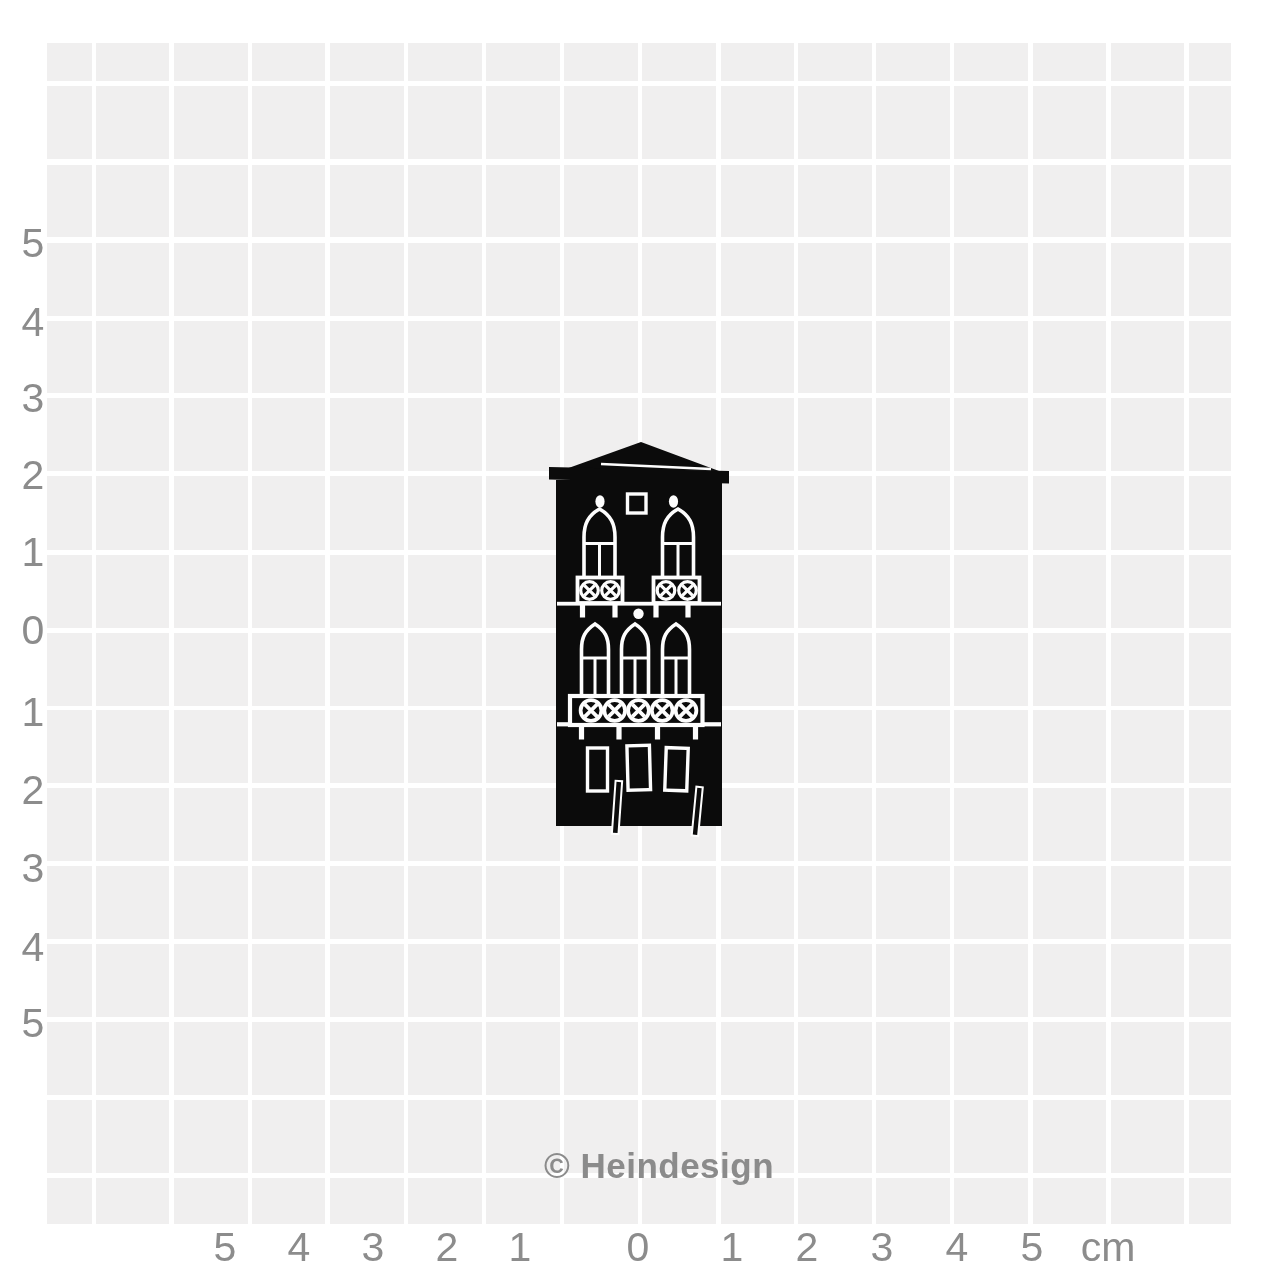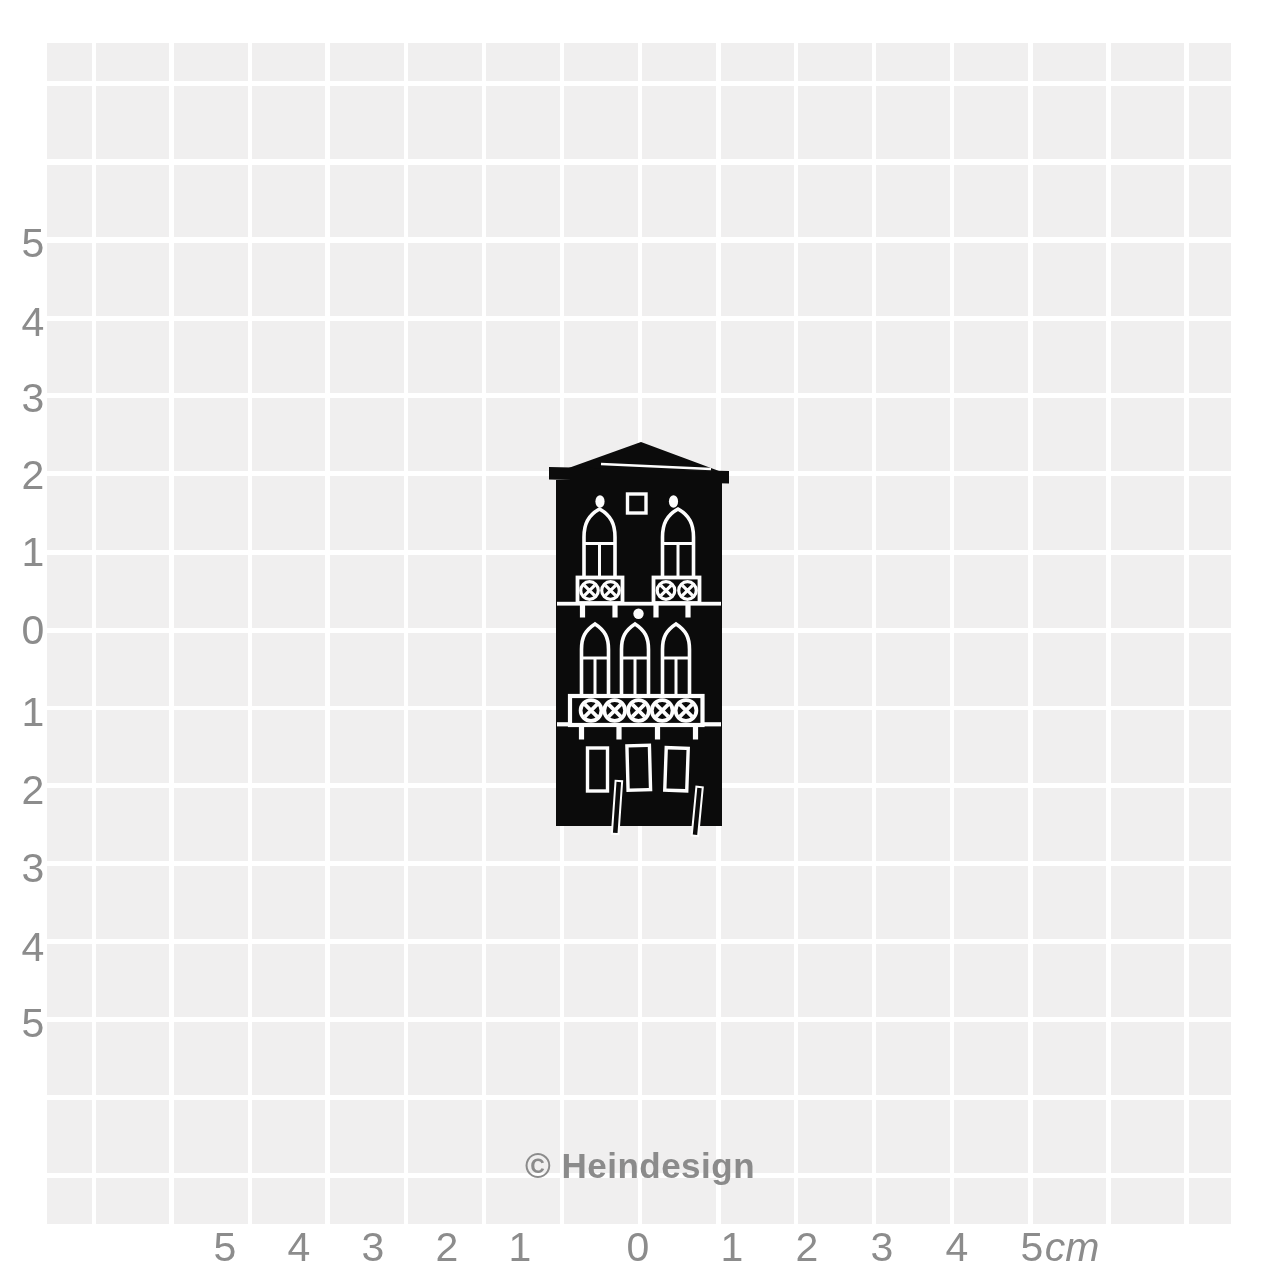--- a/index.html
+++ b/index.html
@@ -22,21 +22,21 @@
         #ffffff 38.5px, #ffffff 43.5px,
         rgba(0,0,0,0) 43.5px, rgba(0,0,0,0) 78px);
   }
   .axis-label{
     position:absolute;
     font-size:41px;line-height:1;color:#8c8c8c;
     transform:translate(-50%,-50%);
     white-space:nowrap;
   }
   .watermark{
-    position:absolute;left:640px;top:1166px;
+    position:absolute;left:659px;top:1166px;
     transform:translate(-50%,-50%);
     font-size:35px;font-weight:bold;color:#8b8b8b;
     letter-spacing:0.5px;white-space:nowrap;
   }
   .stamp-svg{position:absolute;left:546px;top:432px;width:192px;height:410px}
 </style>
 </head>
 <body>
 
 <div class="grid"></div>
@@ -59,21 +59,21 @@
     <div class="axis-label" style="left: 299px; top: 1247px;">4</div>
     <div class="axis-label" style="left: 373px; top: 1247px;">3</div>
     <div class="axis-label" style="left: 447px; top: 1247px;">2</div>
     <div class="axis-label" style="left: 520px; top: 1247px;">1</div>
     <div class="axis-label" style="left: 638px; top: 1247px;">0</div>
     <div class="axis-label" style="left: 732px; top: 1247px;">1</div>
     <div class="axis-label" style="left: 807px; top: 1247px;">2</div>
     <div class="axis-label" style="left: 882px; top: 1247px;">3</div>
     <div class="axis-label" style="left: 957px; top: 1247px;">4</div>
     <div class="axis-label" style="left: 1032px; top: 1247px;">5</div>
-    <div class="axis-label" style="left: 1072px; top: 1247px; font-style: italic;">cm</div>
+    <div class="axis-label" style="left: 1108px; top: 1247px;">cm</div>
   </div>
 
 <svg class="stamp-svg" viewBox="546 432 192 410" xmlns="http://www.w3.org/2000/svg">
   <defs>
 
     <g id="xo">
       <circle r="8.8" fill="#0b0b0b" stroke="#fdfdfd" stroke-width="3.2"></circle>
       <path d="M-5.2,-5.2 L5.2,5.2 M5.2,-5.2 L-5.2,5.2" stroke="#fdfdfd" stroke-width="3.2" fill="none"></path>
     </g>
 

